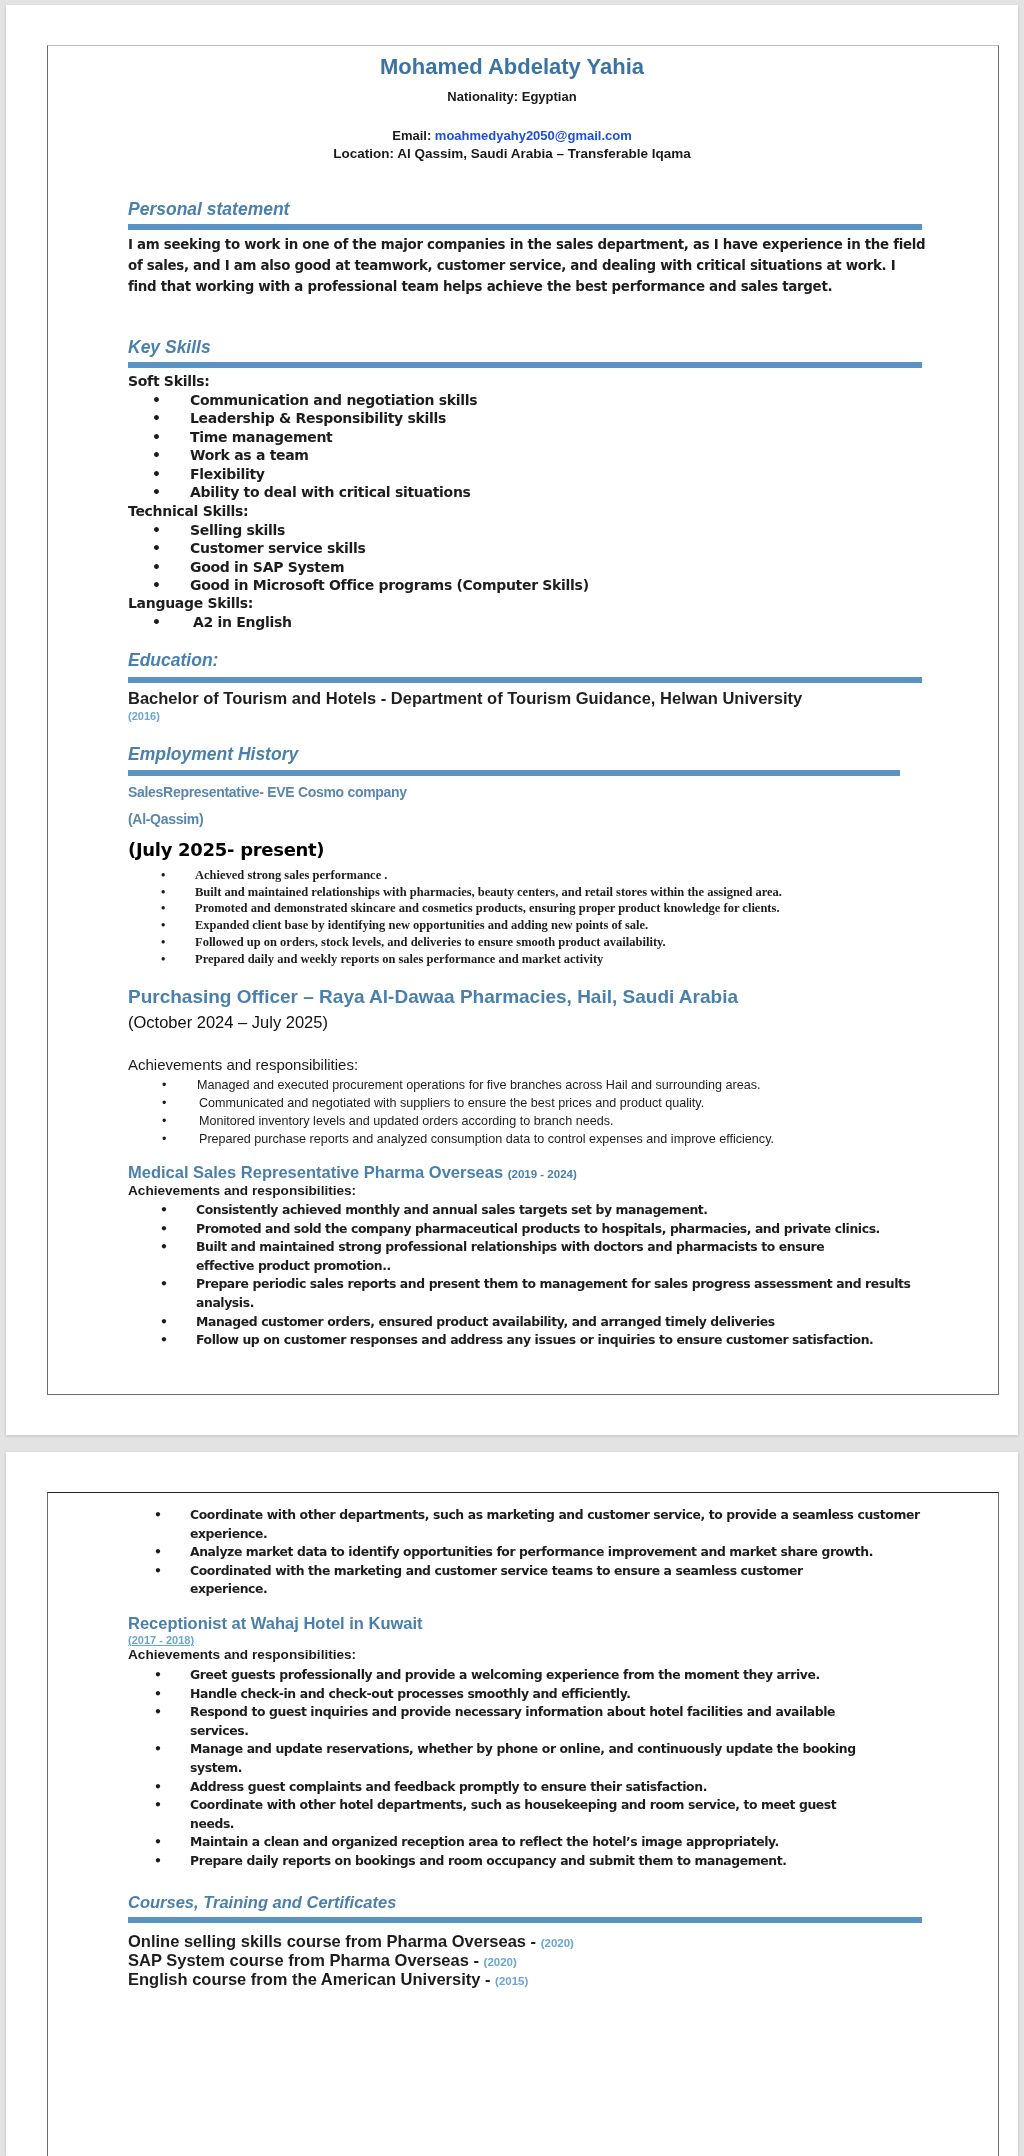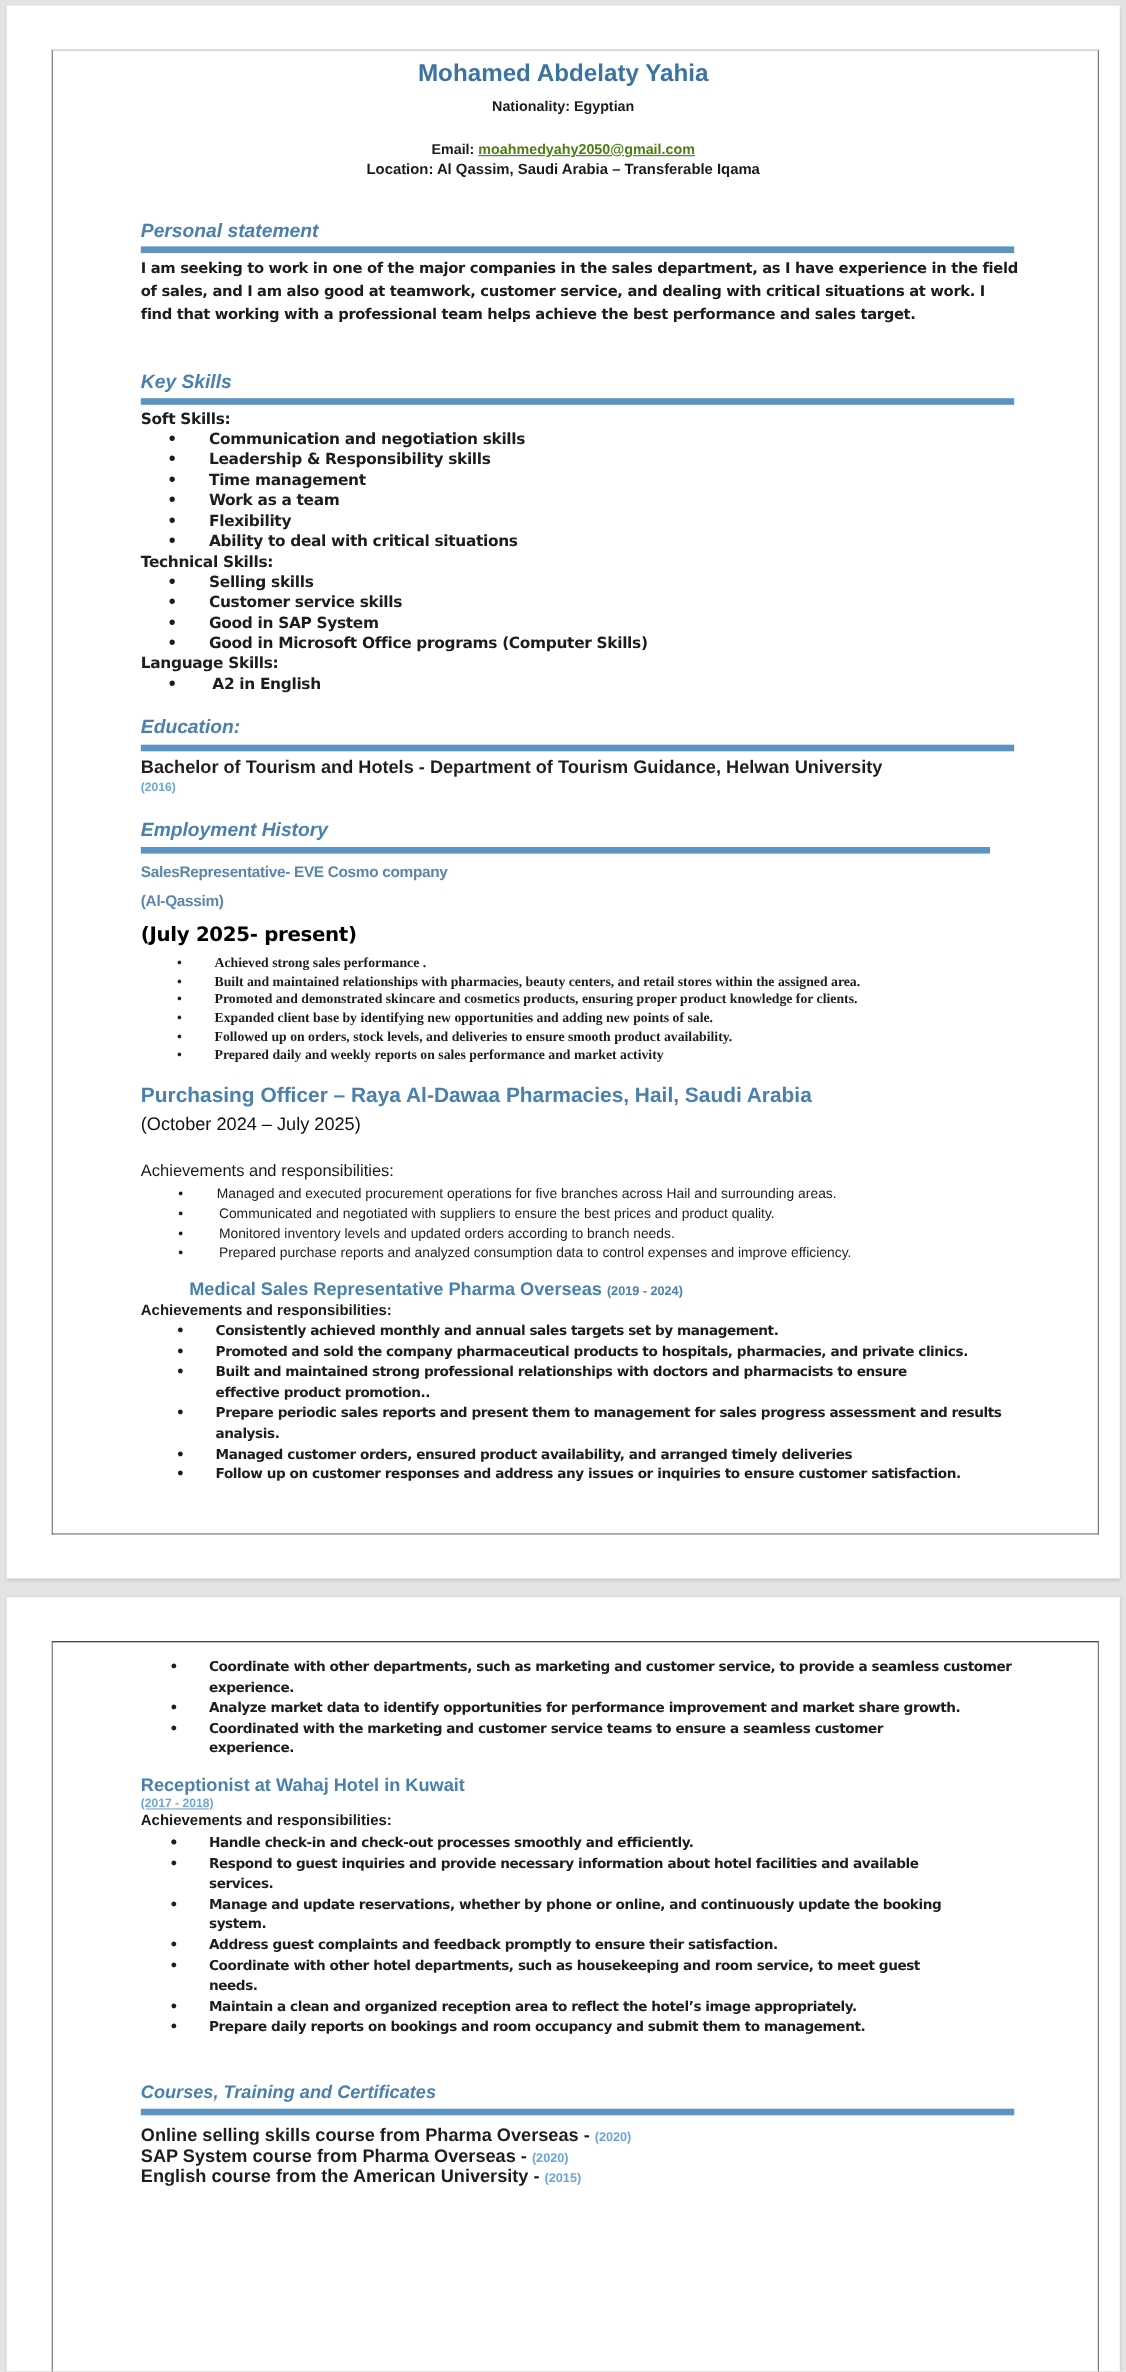--- a/index.html
+++ b/index.html
@@ -19,21 +19,21 @@
     }
     #page1 .frame { top: 40px; height: 1350px; }
     #page2 .frame { top: 40px; height: 700px; border-bottom: none; border-top-color: #222; }
 
     .abs { position: absolute; white-space: nowrap; }
 
     
     .name { left: 0; width: 1012px; text-align: center; top: 54px; font-size: 22px; font-weight: bold; color: #3b74a2; }
     .hdr-line { left: 0; width: 1012px; text-align: center; font-size: 13px; font-weight: bold; color: #1a1a1a; }
     .hdr-line.loc { font-size: 13.5px; }
-    .email-link { color: #4d7c0f; text-decoration: underline; }
+    .email-link { color: #1d4ed8; }
 
     
     .sec-title { left: 122px; font-size: 17.5px; font-weight: bold; color: #4a80ad; font-style: italic; }
     .rule { position: absolute; left: 122px; height: 6px; background: #5b93c2; }
 
     
     .calibri { font-family: "DejaVu Sans", sans-serif; font-weight: bold; font-size: 14px; color: #1d1d1d; letter-spacing: -0.3px; }
     .calibri-reg { font-family: "DejaVu Sans", sans-serif; font-size: 12.4px; color: #1d1d1d; letter-spacing: -0.4px; font-weight: bold; }
     .times { font-family: "Liberation Serif", serif; font-weight: bold; font-size: 12.5px; color: #1d1d1d; }
     .arial { font-family: "Liberation Sans", sans-serif; font-size: 13px; color: #1d1d1d; }
@@ -121,21 +121,21 @@
   <div class="abs job-title-arial" style="top:981px;">Purchasing Officer – Raya Al-Dawaa Pharmacies, Hail, Saudi Arabia</div>
   <div class="abs dates-arial" style="top:1008px;">(October 2024 – July 2025)</div>
   <div class="abs ach-label" style="top:1051px;">Achievements and responsibilities:</div>
   <ul class="bul arial" style="left:191px; top:1071px; line-height:18px; font-size:12.6px;">
     <li><span class="dot" style="left:-35px;">•</span><span>Managed and executed procurement operations for five branches across Hail and surrounding areas.</span></li>
     <li style="padding-left:2px;"><span class="dot" style="left:-35px;">•</span><span>Communicated and negotiated with suppliers to ensure the best prices and product quality.</span></li>
     <li style="padding-left:2px;"><span class="dot" style="left:-35px;">•</span><span>Monitored inventory levels and updated orders according to branch needs.</span></li>
     <li style="padding-left:2px;"><span class="dot" style="left:-35px;">•</span><span>Prepared purchase reports and analyzed consumption data to control expenses and improve efficiency.</span></li>
   </ul>
 
-  <div class="abs job-title-arial small" style="top:1158px;margin-left:44px;">
+  <div class="abs job-title-arial small" style="top:1158px;">
     <span>Medical Sales Representative Pharma Overseas </span><span class="year-small" style="font-size:11.5px; color:#4a80ad;">(2019 - 2024)</span>
   </div>
   <div class="abs ach-label bold" style="top:1178px; font-size:13.6px;">Achievements and responsibilities:</div>
   <ul class="bul calibri-reg" style="left:190px; top:1196px; line-height:18.6px; width:730px;">
     <li><span class="dot" style="left:-36px;">•</span><span>Consistently achieved monthly and annual sales targets set by management.</span></li>
     <li><span class="dot" style="left:-36px;">•</span><span>Promoted and sold the company pharmaceutical products to hospitals, pharmacies, and private clinics.</span></li>
     <li class="wrap" style="width:650px;"><span class="dot" style="left:-36px;">•</span><span>Built and maintained strong professional relationships with doctors and pharmacists to ensure effective product promotion..</span></li>
     <li class="wrap" style="width:730px;"><span class="dot" style="left:-36px;">•</span><span>Prepare periodic sales reports and present them to management for sales progress assessment and results analysis.</span></li>
     <li><span class="dot" style="left:-36px;">•</span><span>Managed customer orders, ensured product availability, and arranged timely deliveries</span></li>
     <li><span class="dot" style="left:-36px;">•</span><span>Follow up on customer responses and address any issues or inquiries to ensure customer satisfaction.</span></li>
@@ -148,21 +148,21 @@
   <ul class="bul calibri-reg" style="left:184px; top:54px; line-height:18.6px; width:760px;">
     <li class="wrap" style="width:760px;"><span class="dot" style="left:-36px;">•</span><span>Coordinate with other departments, such as marketing and customer service, to provide a seamless customer experience.</span></li>
     <li><span class="dot" style="left:-36px;">•</span><span>Analyze market data to identify opportunities for performance improvement and market share growth.</span></li>
     <li class="wrap" style="width:660px;"><span class="dot" style="left:-36px;">•</span><span>Coordinated with the marketing and customer service teams to ensure a seamless customer experience.</span></li>
   </ul>
 
   <div class="abs job-title-arial small" style="top:162px;">Receptionist at Wahaj Hotel in Kuwait</div>
   <div class="abs year-small" style="left:122px; top:182px;text-decoration:underline;">(2017 - 2018)</div>
   <div class="abs ach-label bold" style="top:195px; font-size:13.6px;">Achievements and responsibilities:</div>
   <ul class="bul calibri-reg" style="left:184px; top:214px; line-height:18.6px; width:740px;">
-    <li><span class="dot" style="left:-36px;">•</span></li>
+    <li><span class="dot" style="left:-36px;">•</span><span>Greet guests professionally and provide a welcoming experience from the moment they arrive.</span></li>
     <li><span class="dot" style="left:-36px;">•</span><span>Handle check-in and check-out processes smoothly and efficiently.</span></li>
     <li class="wrap" style="width:700px;"><span class="dot" style="left:-36px;">•</span><span>Respond to guest inquiries and provide necessary information about hotel facilities and available services.</span></li>
     <li class="wrap" style="width:720px;"><span class="dot" style="left:-36px;">•</span><span>Manage and update reservations, whether by phone or online, and continuously update the booking system.</span></li>
     <li><span class="dot" style="left:-36px;">•</span><span>Address guest complaints and feedback promptly to ensure their satisfaction.</span></li>
     <li class="wrap" style="width:690px;"><span class="dot" style="left:-36px;">•</span><span>Coordinate with other hotel departments, such as housekeeping and room service, to meet guest needs.</span></li>
     <li><span class="dot" style="left:-36px;">•</span><span>Maintain a clean and organized reception area to reflect the hotel’s image appropriately.</span></li>
     <li><span class="dot" style="left:-36px;">•</span><span>Prepare daily reports on bookings and room occupancy and submit them to management.</span></li>
   </ul>
 
   <div class="abs sec-title" style="top:441px; font-size:16.5px;">Courses, Training and Certificates</div>

